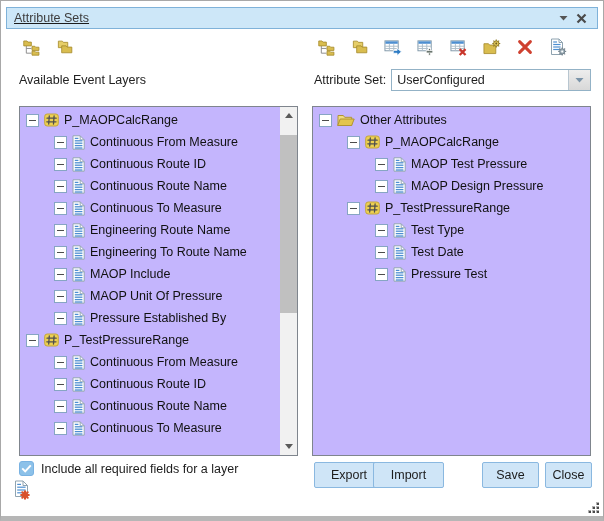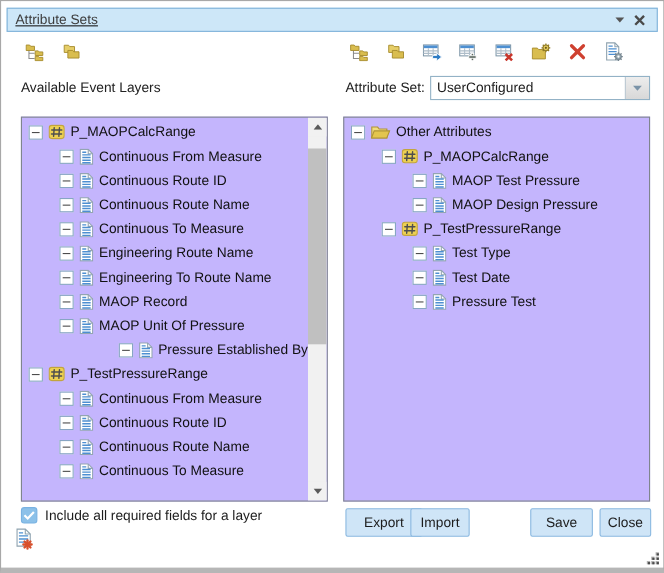--- a/index.html
+++ b/index.html
@@ -52,21 +52,21 @@
   
   .checkbox-row{position:absolute;left:18px;top:460px;display:flex;align-items:center;gap:7px;}
   .checkbox{width:15px;height:15px;border-radius:3px;background:#8cc1e9;border:1px solid #79b2e2;display:flex;align-items:center;justify-content:center;}
   .legend-row{position:absolute;left:13px;top:479px;display:flex;align-items:center;gap:5px;}
   .btn{
     position:absolute;top:461px;height:26px;background:#cfe5f7;border:1px solid #8ab8e0;
     border-radius:2px;font-family:"Liberation Sans",sans-serif;font-size:12.5px;color:#1c1c1c;
     display:flex;align-items:center;justify-content:center;padding:0;
   }
   .btn.export{left:313px;width:70px;}
-  .btn.import{left:372px;width:54px;}
+  .btn.import{left:372px;width:71px;}
   .btn.save{left:481px;width:57px;}
   .btn.close{left:544px;width:47px;}
   .resize-grip{position:absolute;right:2px;bottom:1px;width:14px;height:14px;}
 </style>
 </head>
 <body>
 
 <div class="dialog">
 
   <div class="titlebar">
@@ -327,40 +327,40 @@
               <path d="M8.2 0.8 V4.8 H12.2" fill="none" stroke="#93a5b2"></path>
               <g stroke="#4d8fd1" stroke-width="1.3">
                 <line x1="2.8" y1="3.4" x2="6.4" y2="3.4"></line>
                 <line x1="2.8" y1="5.8" x2="10.4" y2="5.8"></line>
                 <line x1="2.8" y1="8.2" x2="10.4" y2="8.2"></line>
                 <line x1="2.8" y1="10.6" x2="10.4" y2="10.6"></line>
                 <line x1="2.8" y1="13" x2="10.4" y2="13"></line>
               </g>
             </svg>
           </span>
-          <span class="tree-label">MAOP Record</span>
+          <span class="tree-label">MAOP Include</span>
         </div>
         <div class="tree-row" style="padding-left: 34px;">
           <span class="expander"></span>
           <span class="tree-icon">
             <svg width="13" height="15" viewBox="0 0 13 15">
               <path d="M1 0.8 H8.2 L12.2 4.8 V14.2 H1 Z" fill="#fff" stroke="#93a5b2"></path>
               <path d="M8.2 0.8 V4.8 H12.2" fill="none" stroke="#93a5b2"></path>
               <g stroke="#4d8fd1" stroke-width="1.3">
                 <line x1="2.8" y1="3.4" x2="6.4" y2="3.4"></line>
                 <line x1="2.8" y1="5.8" x2="10.4" y2="5.8"></line>
                 <line x1="2.8" y1="8.2" x2="10.4" y2="8.2"></line>
                 <line x1="2.8" y1="10.6" x2="10.4" y2="10.6"></line>
                 <line x1="2.8" y1="13" x2="10.4" y2="13"></line>
               </g>
             </svg>
           </span>
           <span class="tree-label">MAOP Unit Of Pressure</span>
         </div>
-        <div class="tree-row" style="padding-left: 34px; justify-content: flex-end;">
+        <div class="tree-row" style="padding-left: 34px;">
           <span class="expander"></span>
           <span class="tree-icon">
             <svg width="13" height="15" viewBox="0 0 13 15">
               <path d="M1 0.8 H8.2 L12.2 4.8 V14.2 H1 Z" fill="#fff" stroke="#93a5b2"></path>
               <path d="M8.2 0.8 V4.8 H12.2" fill="none" stroke="#93a5b2"></path>
               <g stroke="#4d8fd1" stroke-width="1.3">
                 <line x1="2.8" y1="3.4" x2="6.4" y2="3.4"></line>
                 <line x1="2.8" y1="5.8" x2="10.4" y2="5.8"></line>
                 <line x1="2.8" y1="8.2" x2="10.4" y2="8.2"></line>
                 <line x1="2.8" y1="10.6" x2="10.4" y2="10.6"></line>

